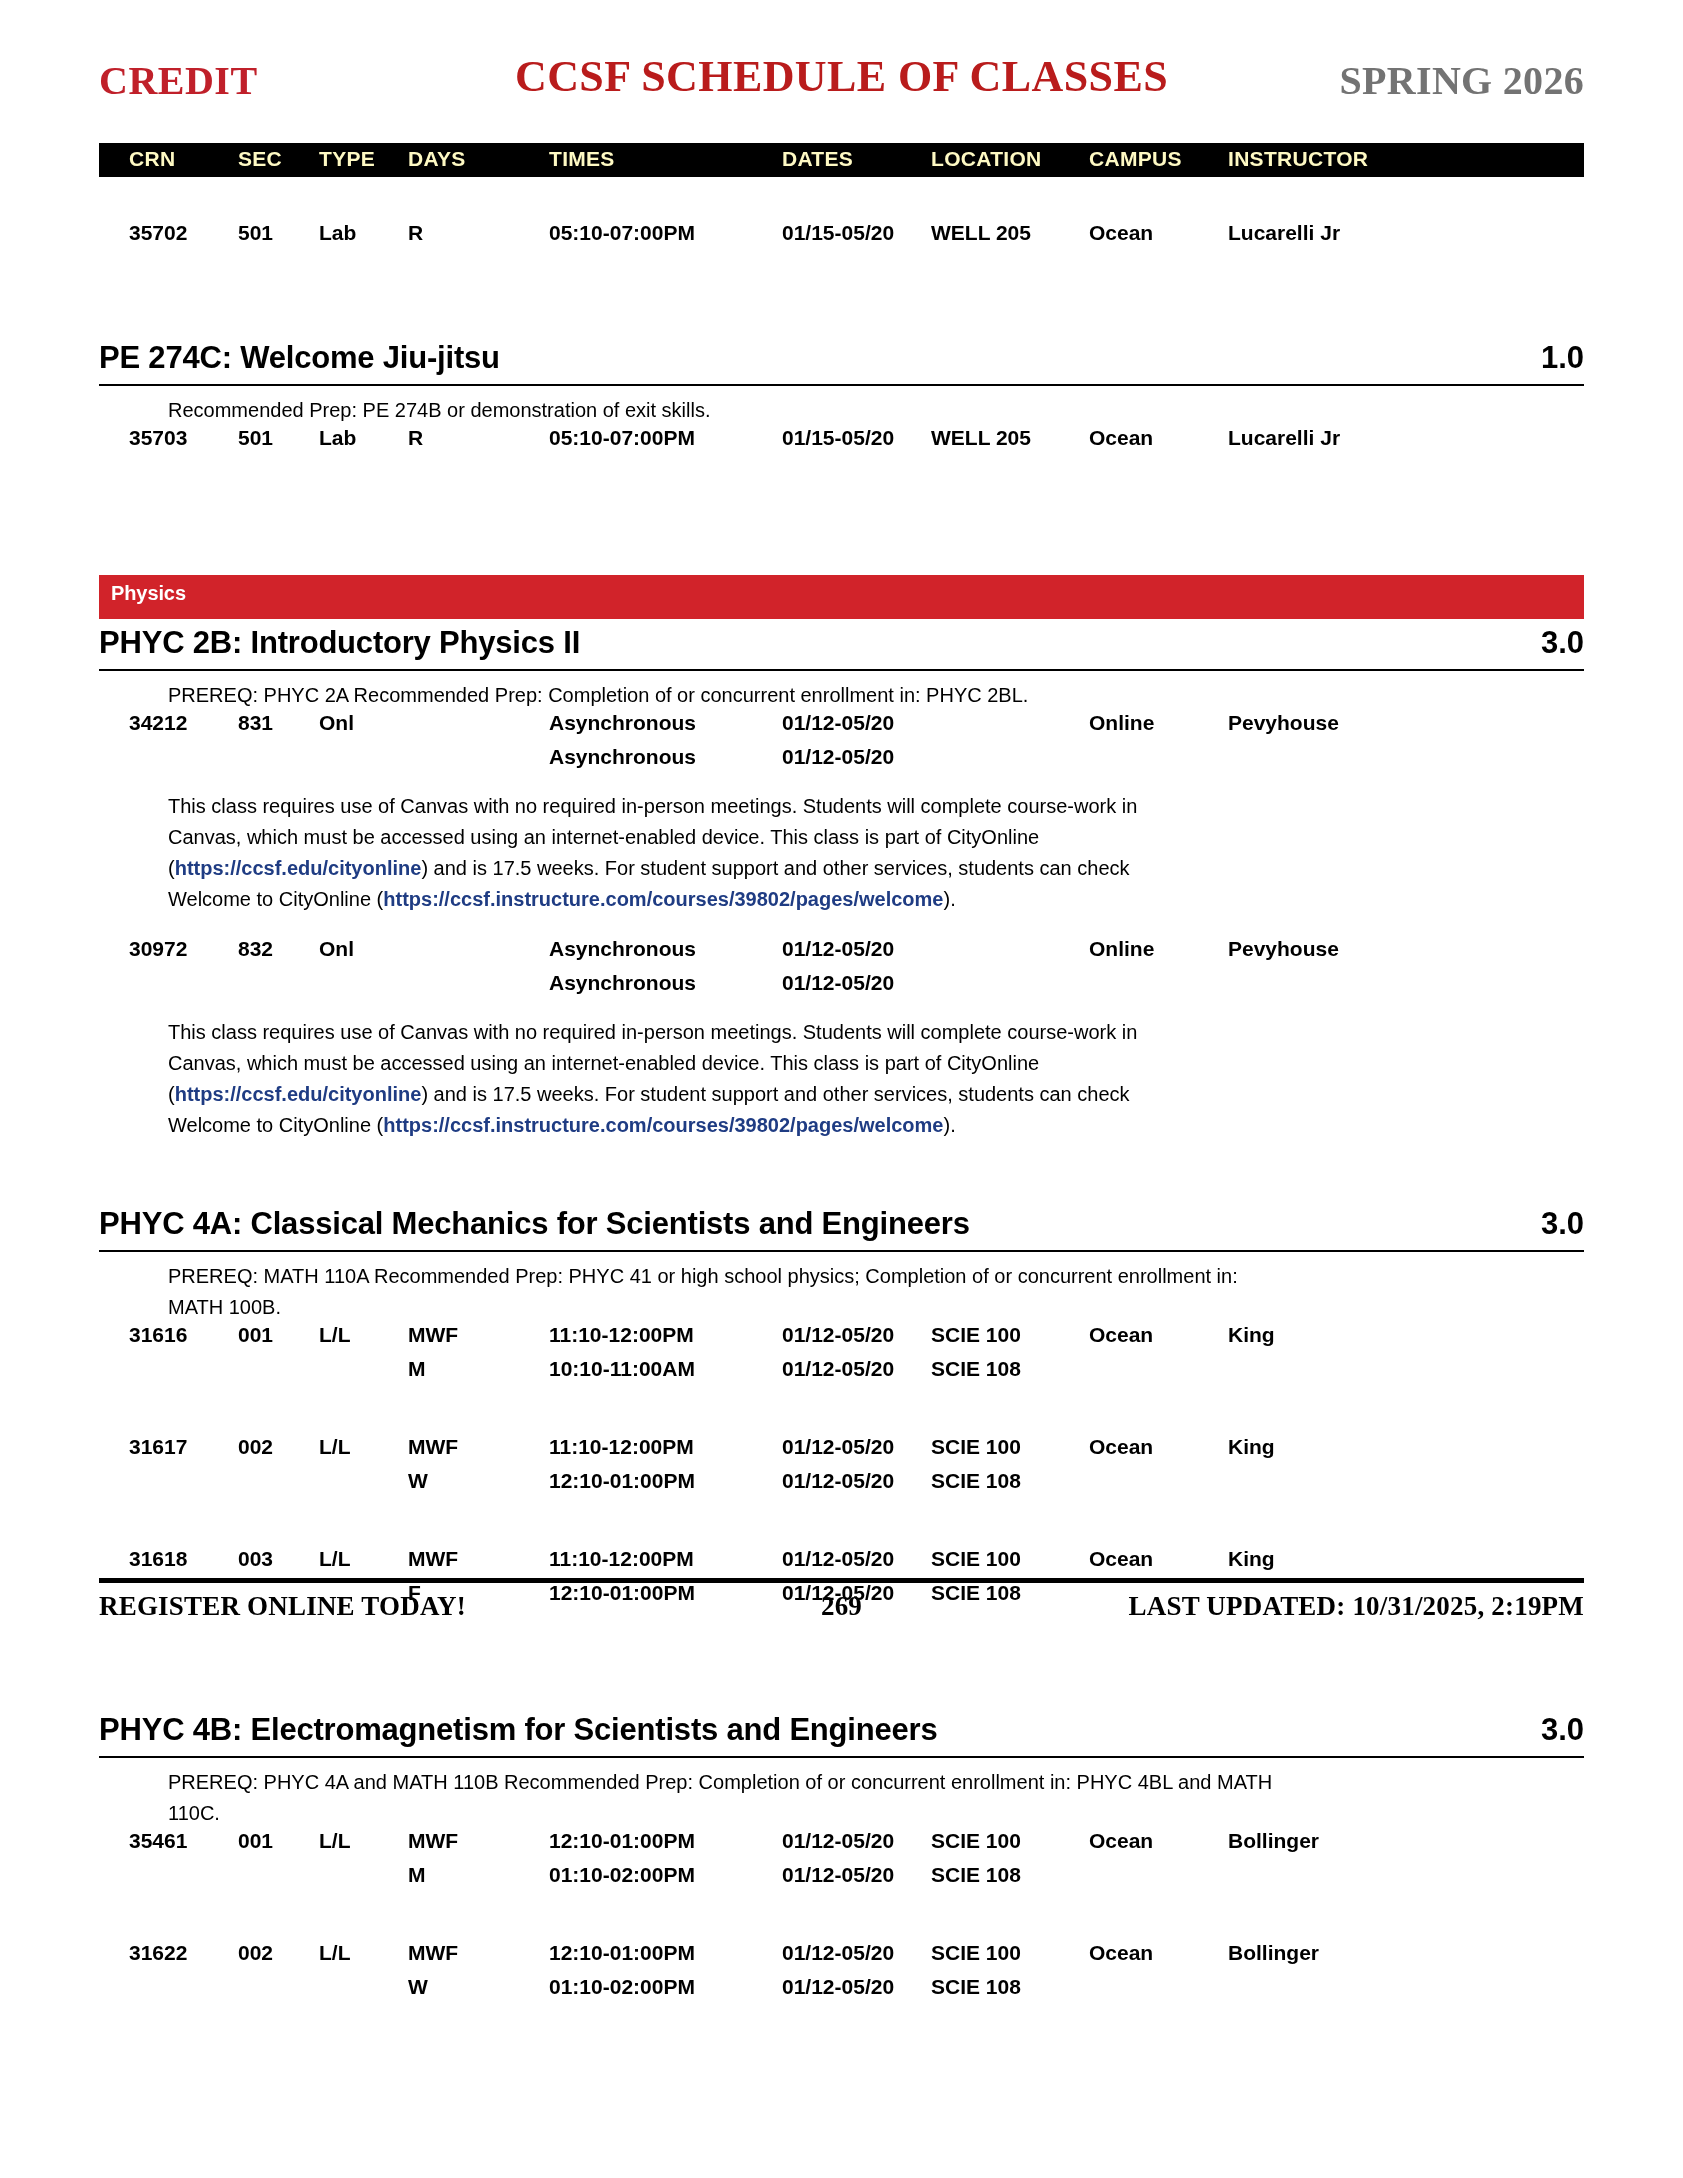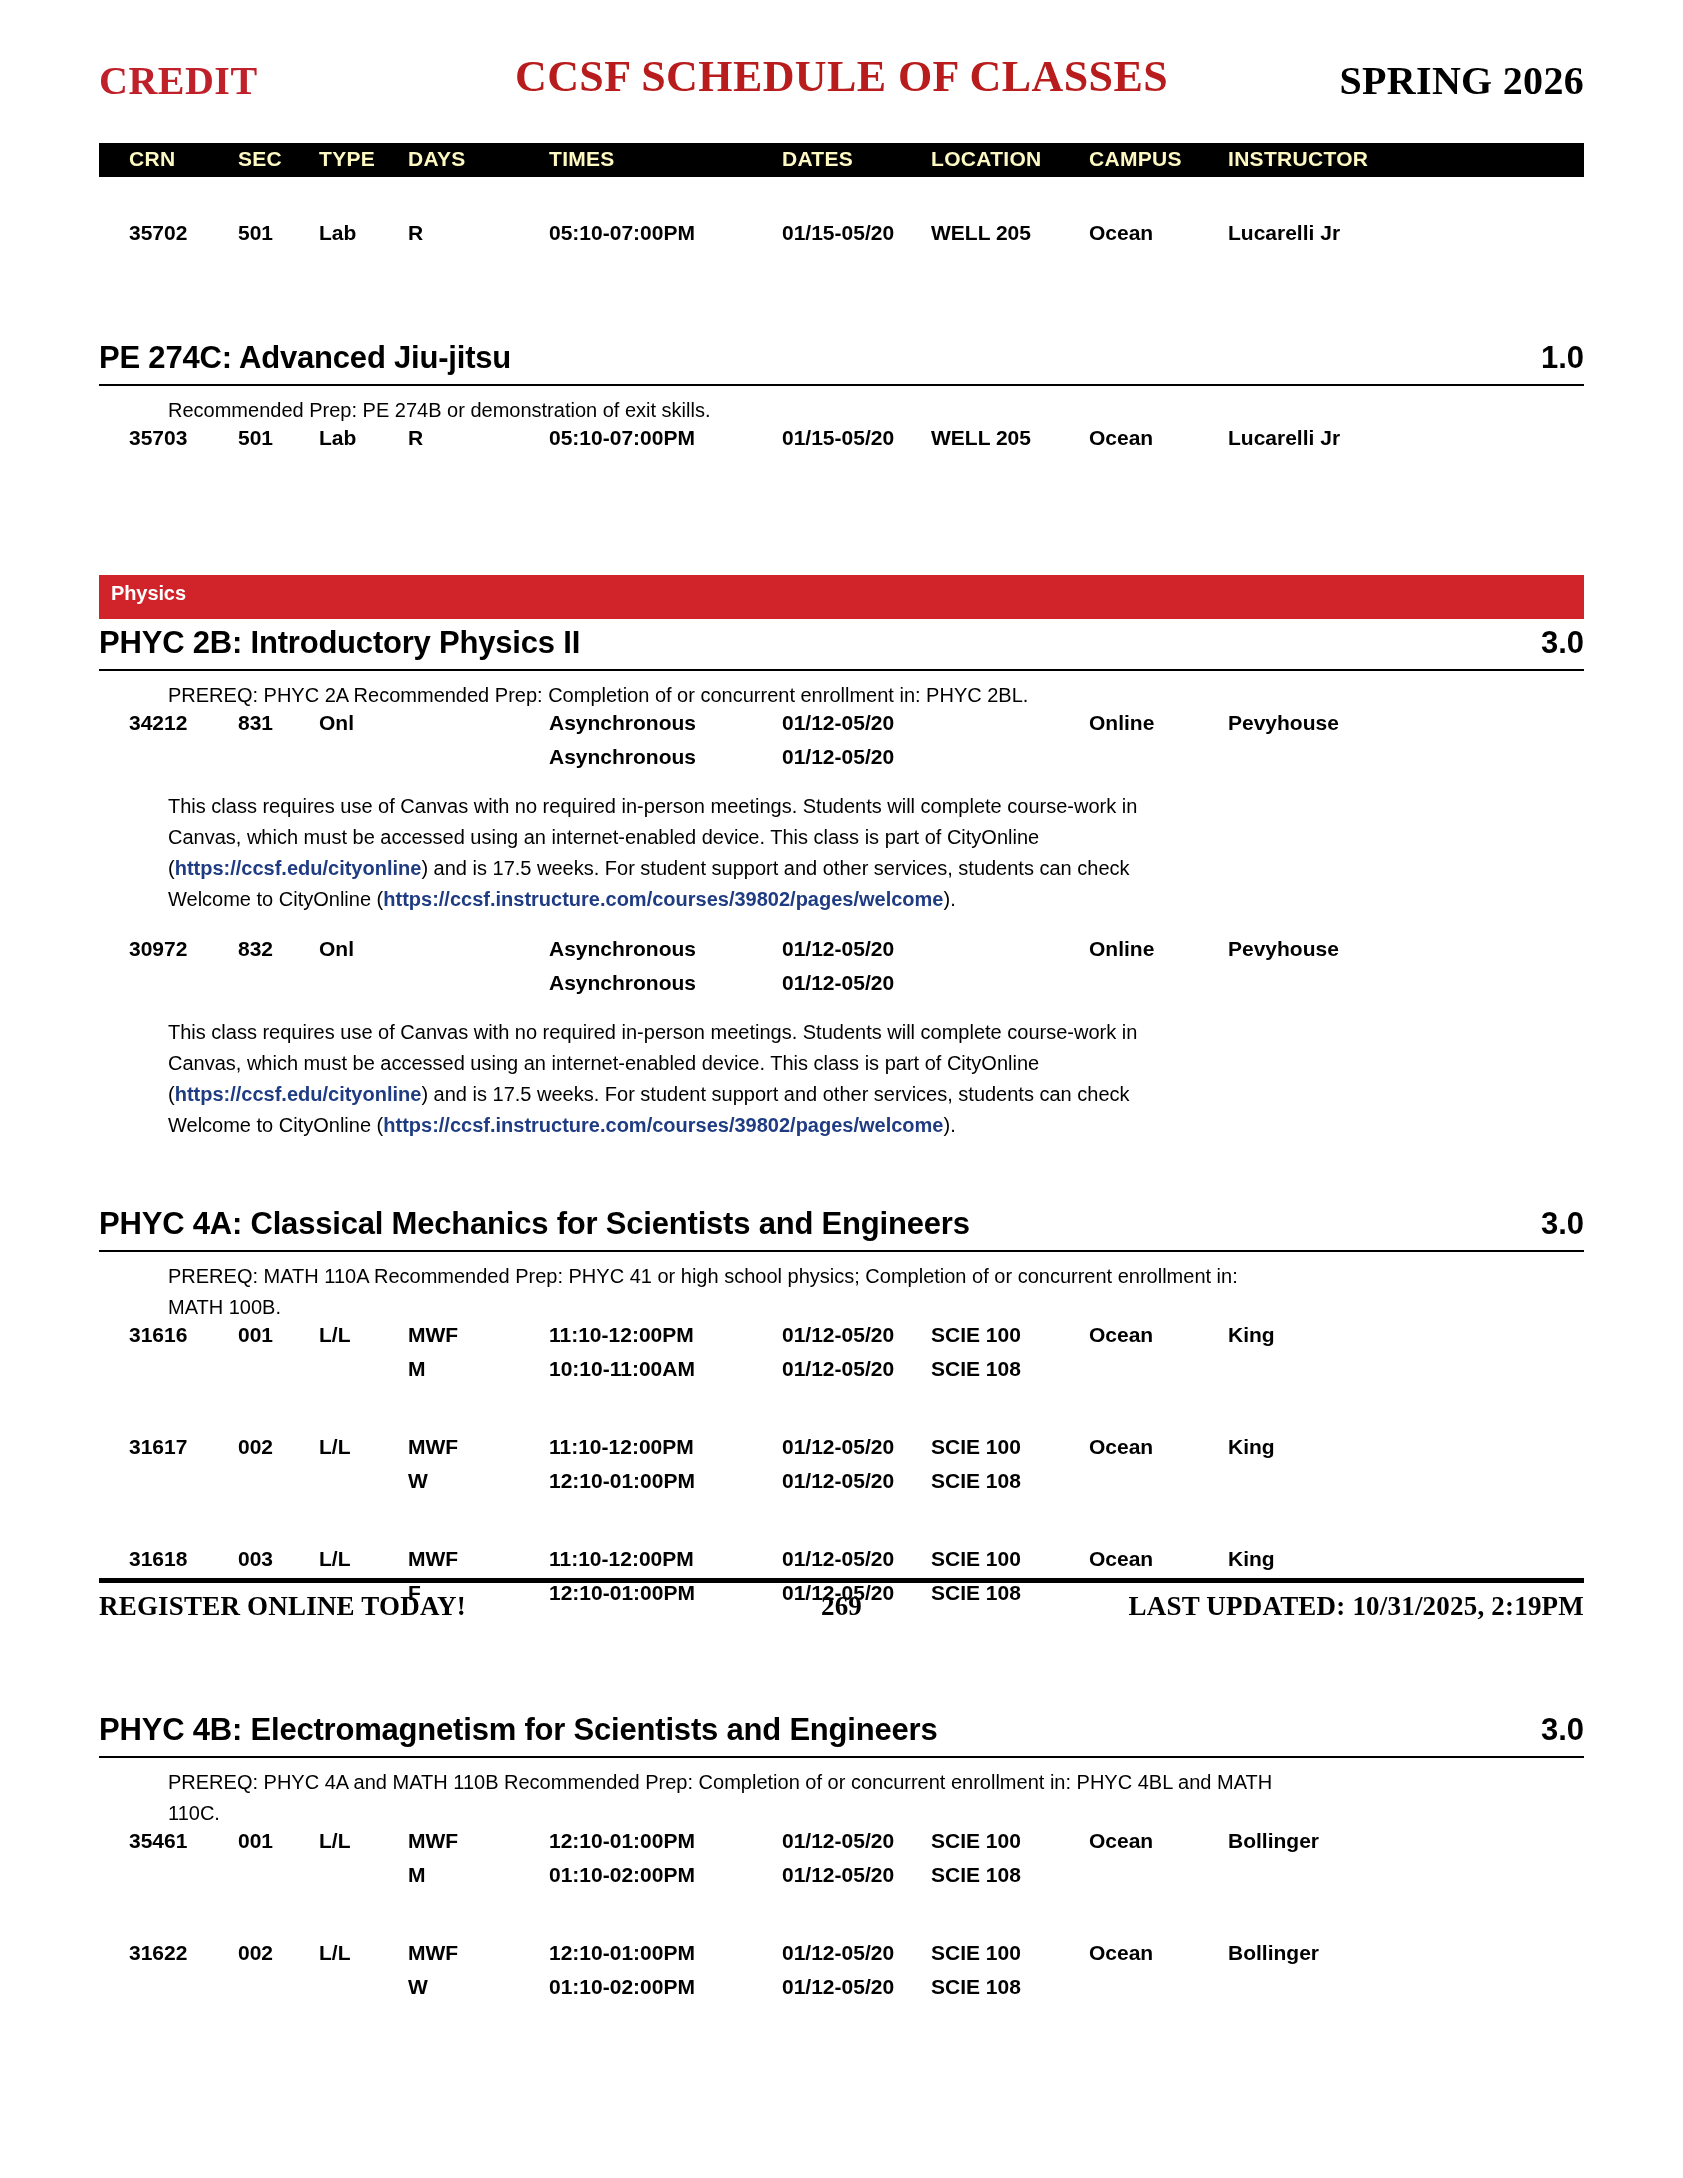--- a/index.html
+++ b/index.html
@@ -178,21 +178,21 @@
   .footer-right{position:absolute;right:0;top:0;}
 </style>
 </head>
 <body>
 
 <div class="page">
 
   <div class="masthead">
     <div class="mast-credit" style="color: rgb(192, 32, 42);">CREDIT</div>
     <div class="mast-title">CCSF SCHEDULE OF CLASSES</div>
-    <div class="mast-term" style="color: #000000;">SPRING 2026</div>
+    <div class="mast-term" style="color: #737373;">SPRING 2026</div>
   </div>
 
   <div class="colbar">
     <span class="c-crn">CRN</span>
     <span class="c-sec">SEC</span>
     <span class="c-type">TYPE</span>
     <span class="c-days">DAYS</span>
     <span class="c-times">TIMES</span>
     <span class="c-dates">DATES</span>
     <span class="c-location">LOCATION</span>
@@ -212,21 +212,21 @@
       <span class="c-dates">01/15-05/20</span>
       <span class="c-location">WELL 205</span>
       <span class="c-campus">Ocean</span>
       <span class="c-instr">Lucarelli Jr</span>
     </div>
   </div>
 
   <div class="spacer-lg"></div>
 
   <div class="course">
-    <span class="course-name">PE 274C: Advanced Jiu-jitsu</span>
+    <span class="course-name">PE 274C: Welcome Jiu-jitsu</span>
     <span class="course-units">1.0</span>
   </div>
   <div class="prereq">Recommended Prep: PE 274B or demonstration of exit skills.</div>
   <div class="rows">
     <div class="row">
       <span class="c-crn">35703</span>
       <span class="c-sec">501</span>
       <span class="c-type">Lab</span>
       <span class="c-days">R</span>
       <span class="c-times">05:10-07:00PM</span>

